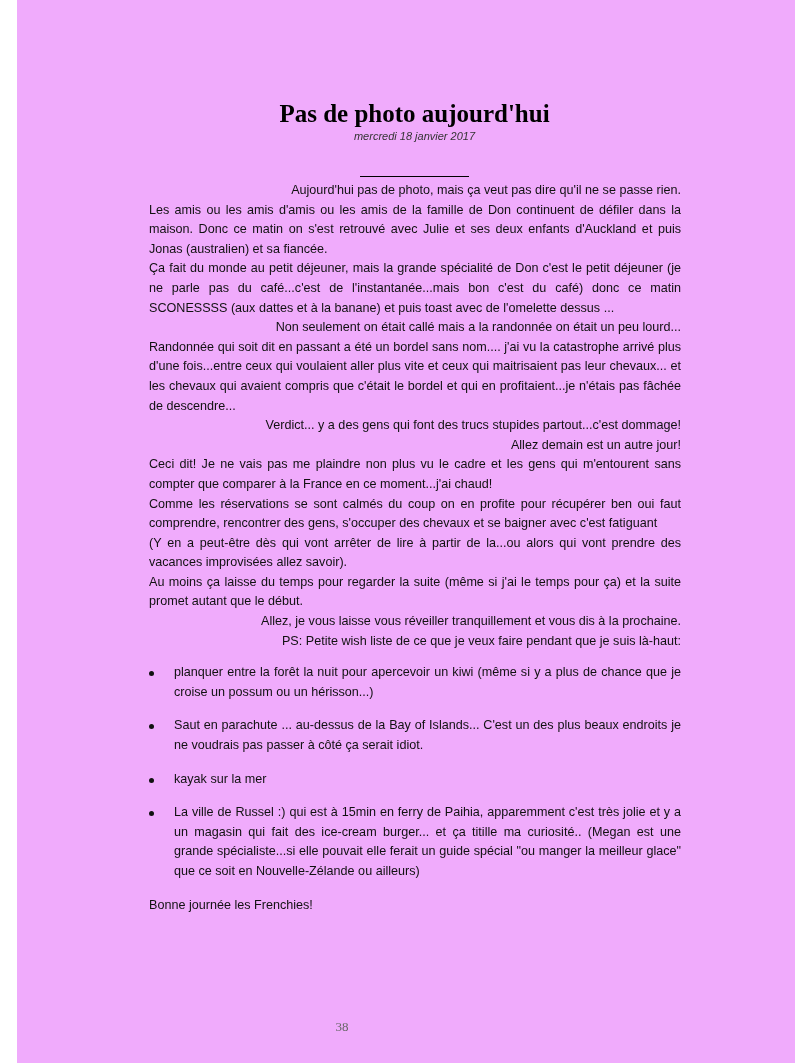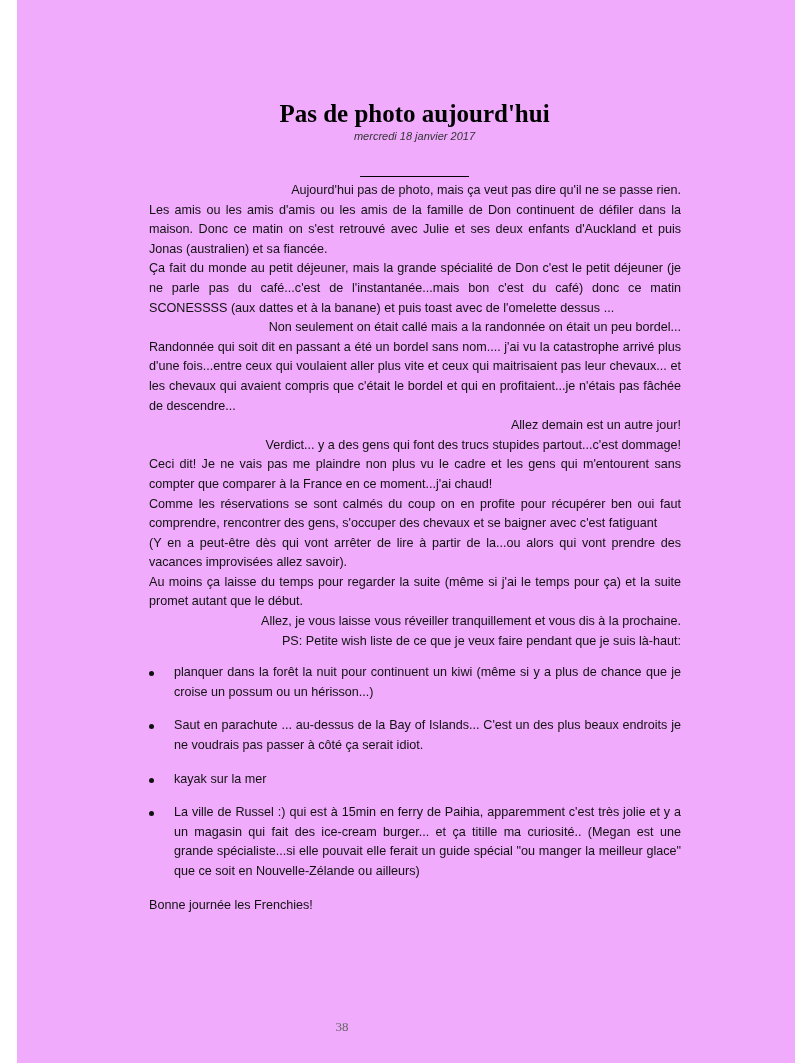--- a/index.html
+++ b/index.html
@@ -43,35 +43,35 @@
 
 <div class="page">
   <h1 class="title">Pas de photo aujourd'hui</h1>
   <div class="date">mercredi 18 janvier 2017</div>
   <div class="rule"></div>
 
   <div class="body">
     <p class="para left">Aujourd'hui pas de photo, mais ça veut pas dire qu'il ne se passe rien.</p>
     <p class="para">Les amis ou les amis d'amis ou les amis de la famille de Don continuent de défiler dans la maison. Donc ce matin on s'est retrouvé avec Julie et ses deux enfants d'Auckland et puis Jonas (australien) et sa fiancée.</p>
     <p class="para">Ça fait du monde au petit déjeuner, mais la grande spécialité de Don c'est le petit déjeuner (je ne parle pas du café...c'est de l'instantanée...mais bon c'est du café) donc ce matin SCONESSSS (aux dattes et à la banane) et puis toast avec de l'omelette dessus ...</p>
-    <p class="para left">Non seulement on était callé mais a la randonnée on était un peu bordel...</p>
+    <p class="para left">Non seulement on était callé mais a la randonnée on était un peu lourd...</p>
     <p class="para">Randonnée qui soit dit en passant a été un bordel sans nom.... j'ai vu la catastrophe arrivé plus d'une fois...entre ceux qui voulaient aller plus vite et ceux qui maitrisaient pas leur chevaux... et les chevaux qui avaient compris que c'était le bordel et qui en profitaient...je n'étais pas fâchée de descendre...</p>
+    <p class="para left">Verdict... y a des gens qui font des trucs stupides partout...c'est dommage!</p>
     <p class="para left">Allez demain est un autre jour!</p>
-    <p class="para left">Verdict... y a des gens qui font des trucs stupides partout...c'est dommage!</p>
     <p class="para">Ceci dit! Je ne vais pas me plaindre non plus vu le cadre et les gens qui m'entourent sans compter que comparer à la France en ce moment...j'ai chaud!</p>
     <p class="para">Comme les réservations se sont calmés du coup on en profite pour récupérer ben oui faut comprendre, rencontrer des gens, s'occuper des chevaux et se baigner avec c'est fatiguant</p>
     <p class="para">(Y en a peut-être dès qui vont arrêter de lire à partir de la...ou alors qui vont prendre des vacances improvisées allez savoir).</p>
     <p class="para">Au moins ça laisse du temps pour regarder la suite (même si j'ai le temps pour ça) et la suite promet autant que le début.</p>
     <p class="para left">Allez, je vous laisse vous réveiller tranquillement et vous dis à la prochaine.</p>
     <p class="para left">PS: Petite wish liste de ce que je veux faire pendant que je suis là-haut:</p>
 
     <ul class="wish-list">
       <li class="wish-item">
         <span class="bullet"></span>
-        <span>planquer dans la forêt la nuit pour continuent un kiwi (même si y a plus de chance que je croise un possum ou un hérisson...)</span>
+        <span>planquer entre la forêt la nuit pour apercevoir un kiwi (même si y a plus de chance que je croise un possum ou un hérisson...)</span>
       </li>
       <li class="wish-item">
         <span class="bullet"></span>
         <span>Saut en parachute ... au-dessus de la Bay of Islands... C'est un des plus beaux endroits je ne voudrais pas passer à côté ça serait idiot.</span>
       </li>
       <li class="wish-item">
         <span class="bullet"></span>
         <span>kayak sur la mer</span>
       </li>
       <li class="wish-item">

